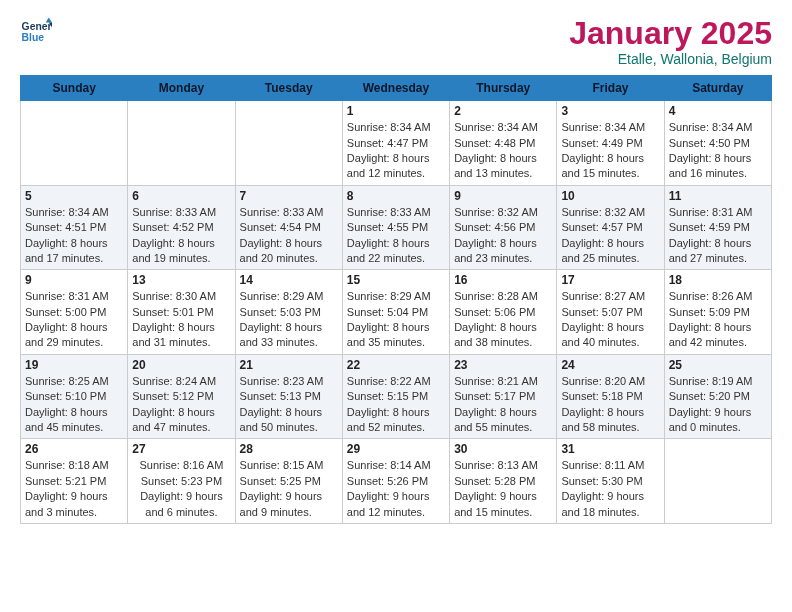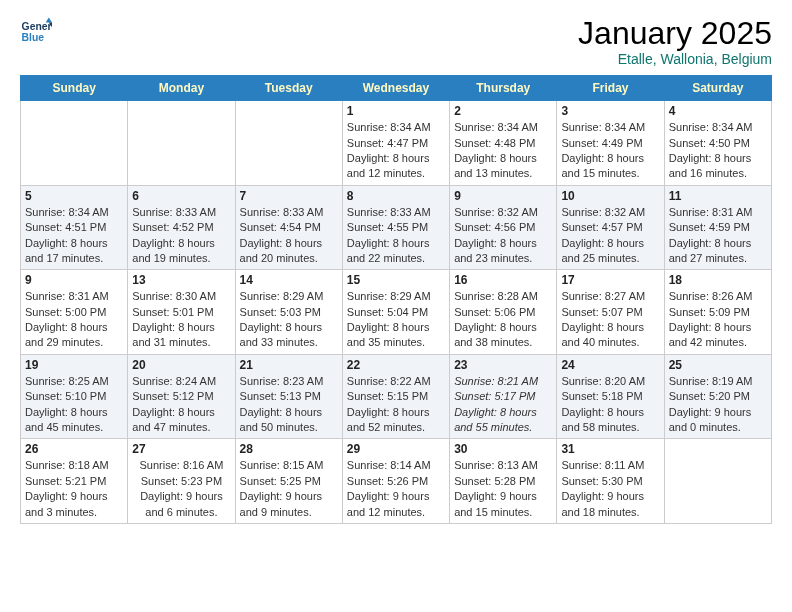--- a/index.html
+++ b/index.html
@@ -29,37 +29,37 @@
     }
     .logo-icon {
       width: 32px;
       height: 32px;
     }
     .title-block {
       text-align: right;
     }
     .title-block h1 {
       font-size: 32px;
-      font-weight: normal;
-      color: #000000;
+      font-weight: bold;
+      color: #be185d;
       line-height: 1.1;
     }
     .title-block h2 {
       font-size: 14px;
       color: #0f766e;
       font-weight: normal;
     }
     table {
       width: 100%;
       border-collapse: collapse;
       table-layout: fixed;
     }
     .day-header {
       background: #2a7fc1;
-      color: #fef9c3;
+      color: #0f172a;
       font-size: 12px;
       font-weight: bold;
       padding: 5px 4px;
       text-align: center;
       border: 1px solid #2a7fc1;
     }
     td {
       vertical-align: top;
       border: 1px solid #ccc;
       padding: 3px 4px;
@@ -285,21 +285,21 @@
           </td>
           <td>
             <div class="cell-date">22</div>
             <div class="cell-info" style="white-space: pre-line;">Sunrise: 8:22 AM
 Sunset: 5:15 PM
 Daylight: 8 hours
 and 52 minutes.</div>
           </td>
           <td>
             <div class="cell-date">23</div>
-            <div class="cell-info" style="white-space: pre-line; font-style: italic;">Sunrise: 8:21 AM
+            <div class="cell-info" style="white-space: pre-line;">Sunrise: 8:21 AM
 Sunset: 5:17 PM
 Daylight: 8 hours
 and 55 minutes.</div>
           </td>
           <td>
             <div class="cell-date">24</div>
             <div class="cell-info" style="white-space: pre-line;">Sunrise: 8:20 AM
 Sunset: 5:18 PM
 Daylight: 8 hours
 and 58 minutes.</div>

